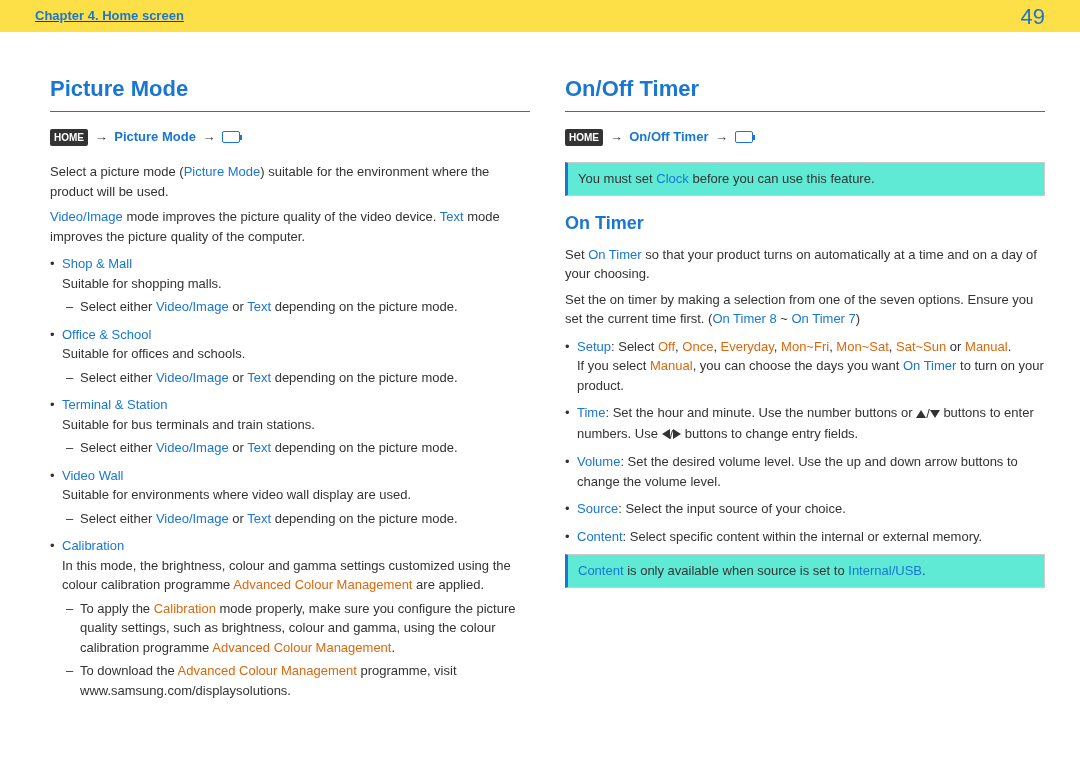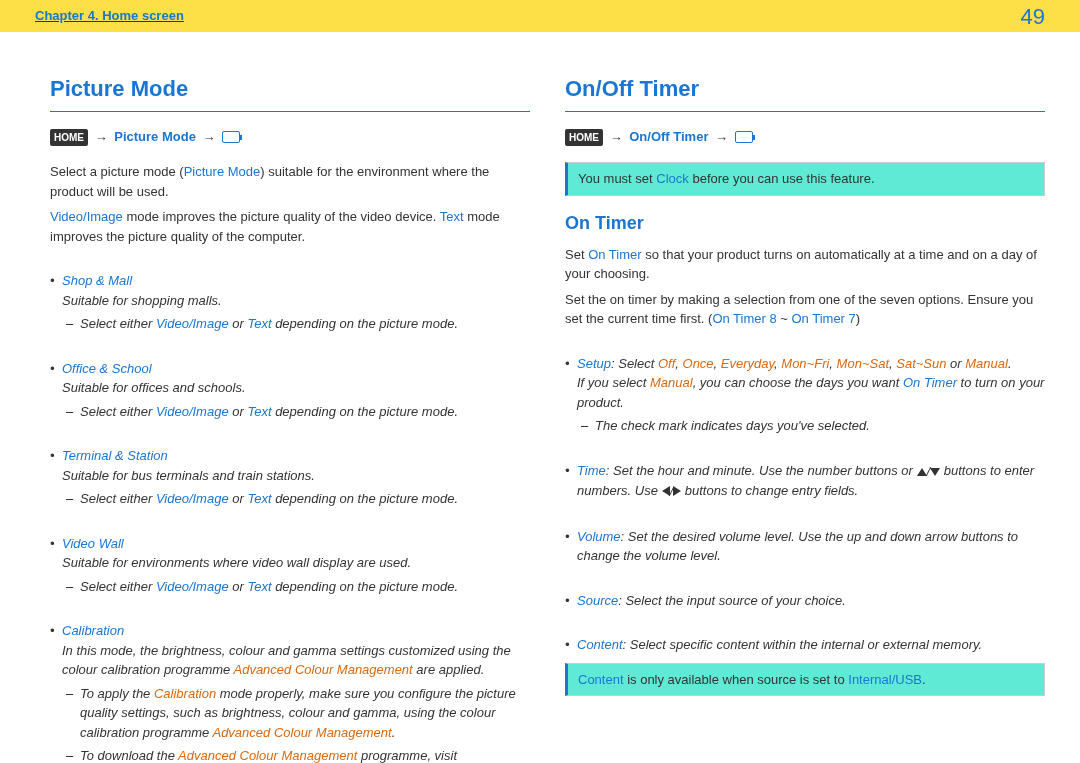--- a/index.html
+++ b/index.html
@@ -90,22 +90,21 @@
     height: 5px;
     background: #1976d2;
   }
   p { margin-bottom: 6px; }
   .bullet-list {
     list-style: none;
     padding-left: 12px;
   }
   .bullet-list > li {
     position: relative;
-    margin-top: 25px;
-    font-style: italic;
+    margin-top: 8px;
   }
   .bullet-list > li::before {
     content: "•";
     position: absolute;
     left: -12px;
     color: #333;
   }
   .bullet-title {
     color: #1976d2;
     font-weight: normal;
@@ -256,23 +255,20 @@
       <span>Set </span><span class="blue">On Timer</span><span> so that your product turns on automatically at a time and on a day of your choosing.</span>
     </p>
     <p>
       <span>Set the on timer by making a selection from one of the seven options. Ensure you set the current time first. (</span><span class="blue">On Timer 8</span><span> ~ </span><span class="blue">On Timer 7</span><span>)</span>
     </p>
 
     <ul class="bullet-list">
       <li>
         <span class="blue">Setup</span><span>: Select </span><span class="orange">Off</span>, <span class="orange">Once</span>, <span class="orange">Everyday</span>, <span class="orange">Mon~Fri</span>, <span class="orange">Mon~Sat</span>, <span class="orange">Sat~Sun</span><span> or </span><span class="orange">Manual</span><span>.</span>
         <div><span>If you select </span><span class="orange">Manual</span><span>, you can choose the days you want </span><span class="blue">On Timer</span><span> to turn on your product.</span></div>
-        <ul class="dash-list">
-          <li>The check mark indicates days you've selected.</li>
-        </ul>
       </li>
       <li>
         <span class="blue">Time</span><span>: Set the hour and minute. Use the number buttons or </span><span class="tri-icons"><span class="tri-up"></span>/<span class="tri-down"></span></span><span> buttons to enter numbers. Use </span><span class="tri-icons"><span class="tri-left"></span>/<span class="tri-right"></span></span><span> buttons to change entry fields.</span>
       </li>
       <li>
         <span class="blue">Volume</span><span>: Set the desired volume level. Use the up and down arrow buttons to change the volume level.</span>
       </li>
       <li>
         <span class="blue">Source</span><span>: Select the input source of your choice.</span>
       </li>

